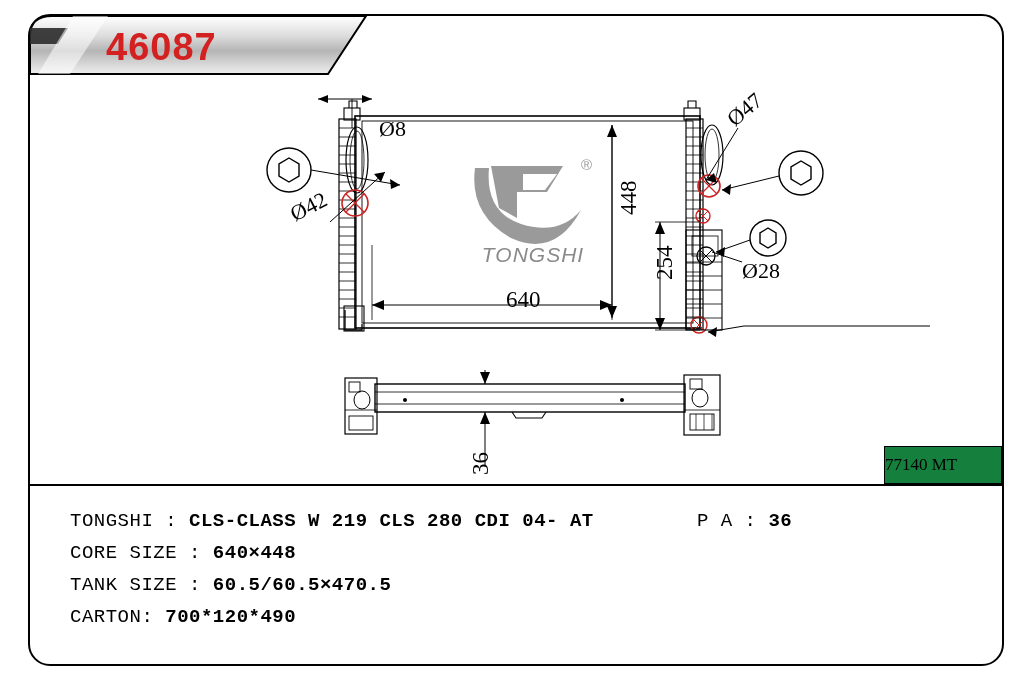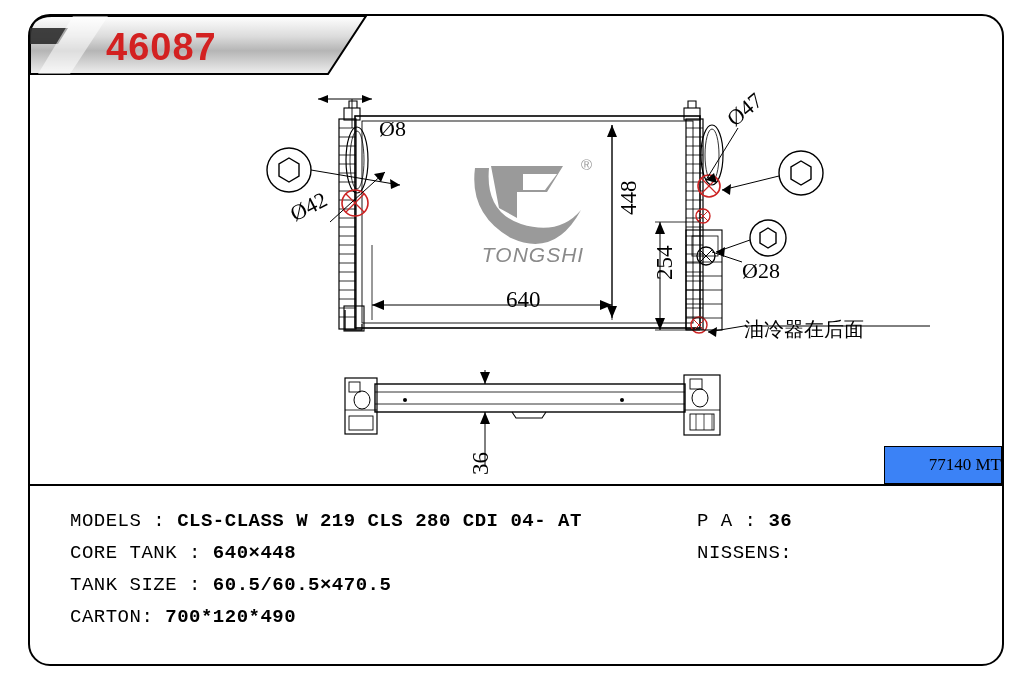--- a/index.html
+++ b/index.html
@@ -70,22 +70,22 @@
   .mt-box {
     position: absolute;
     left: 884px;
     top: 446px;
     width: 118px;
     height: 38px;
     border: 1.5px solid #000;
     box-sizing: border-box;
     display: flex;
     align-items: center;
-    justify-content: flex-end;
-    background: #3b82f6;
+    justify-content: flex-start;
+    background: #15803d;
   }
   .mt-box span {
     font-family: "Liberation Serif", serif;
     font-size: 17px;
     color: #000;
   }
   
   .specs {
     position: absolute;
     left: 70px;
@@ -383,52 +383,47 @@
 
   <div class="dim dim-640">640</div>
   <div class="dim dim-448">448</div>
   <div class="dim dim-254">254</div>
   <div class="dim dim-36">36</div>
   <div class="dim dim-d8">Ø8</div>
   <div class="dim dim-d42">Ø42</div>
   <div class="dim dim-d47">Ø47</div>
   <div class="dim dim-d28">Ø28</div>
 
-  <div class="note-cn">油冷器在后面</div>
 
   <div class="mt-box">
     <span>77140 MT</span>
   </div>
 
   <div class="divider"></div>
 
   <div class="specs">
     <div class="spec-left">
       <div class="spec-row">
-        <span class="k">MODELS :</span>
+        <span class="k">TONGSHI :</span>
         <span class="v">CLS-CLASS W 219 CLS 280 CDI 04- AT</span>
       </div>
       <div class="spec-row">
-        <span class="k">CORE TANK :</span>
+        <span class="k">CORE SIZE :</span>
         <span class="v">640×448</span>
       </div>
       <div class="spec-row">
         <span class="k">TANK SIZE :</span>
         <span class="v">60.5/60.5×470.5</span>
       </div>
       <div class="spec-row">
         <span class="k">CARTON:</span>
         <span class="v">700*120*490</span>
       </div>
     </div>
     <div class="spec-right">
       <div class="spec-row">
         <span class="k">P A :</span>
         <span class="v">36</span>
       </div>
-      <div class="spec-row">
-        <span class="k">NISSENS:</span>
-        <span class="v"></span>
-      </div>
     </div>
   </div>
 
 </div>
 
 </body></html>

